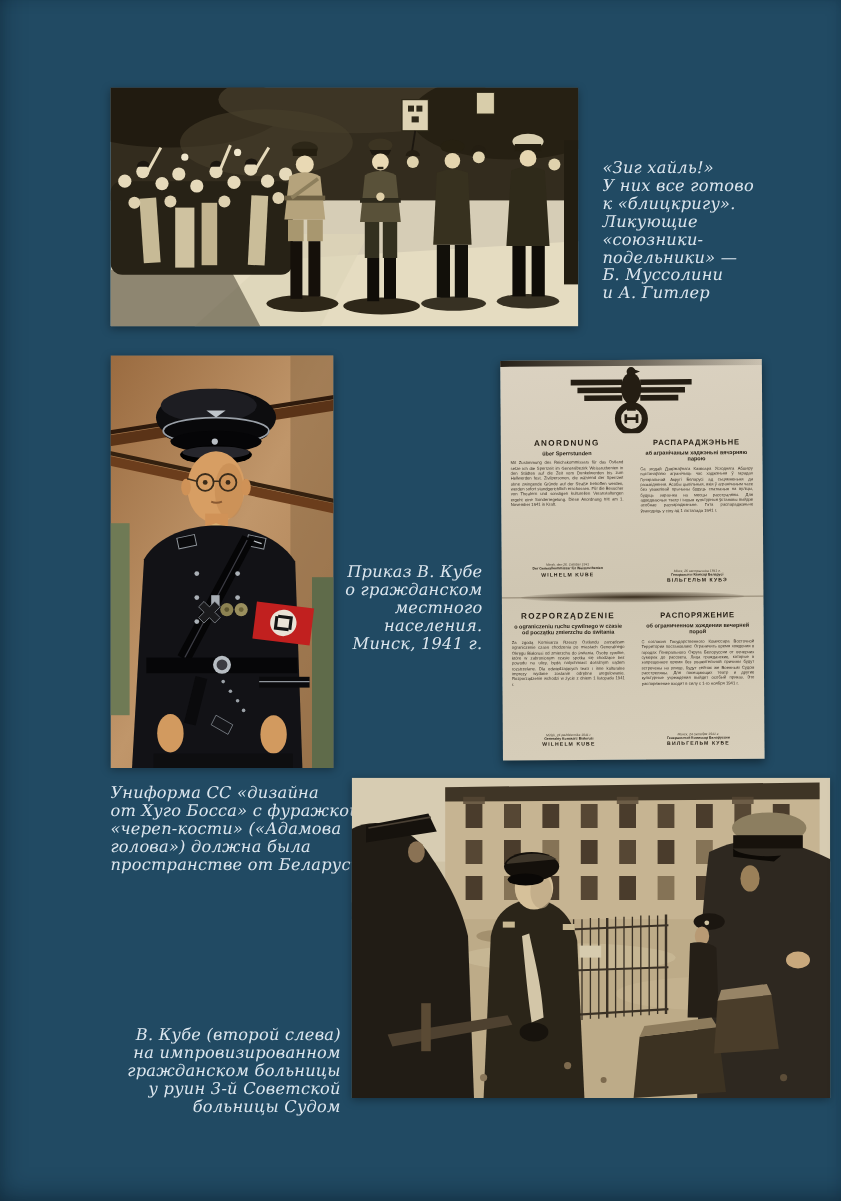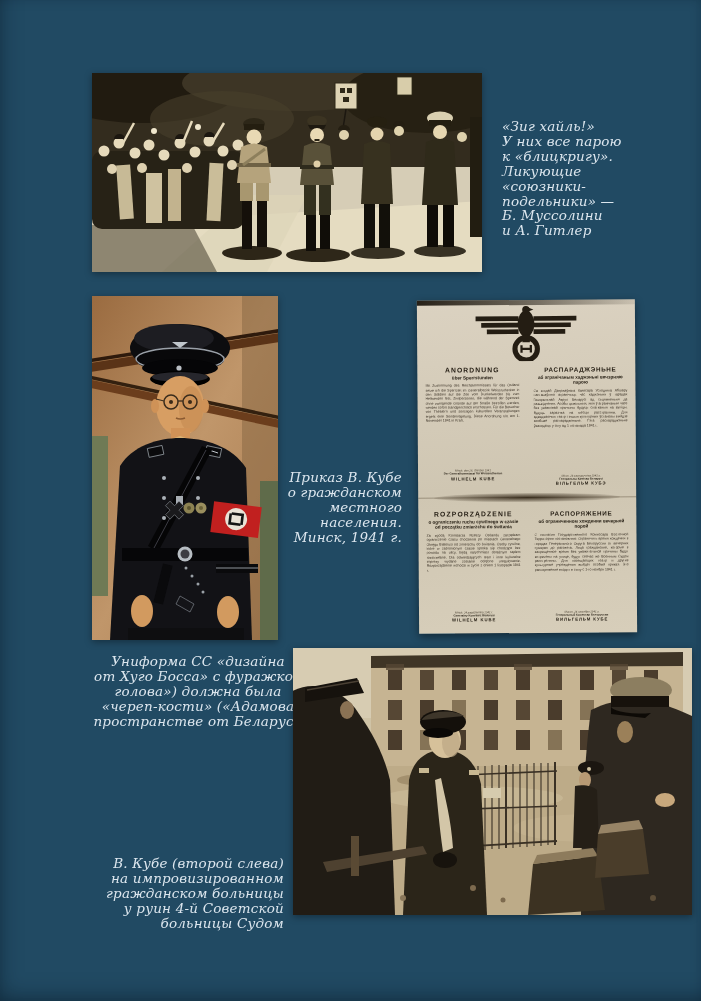--- a/index.html
+++ b/index.html
@@ -7,23 +7,23 @@
         font-family:"DejaVu Serif",serif;}
   .page::after{content:"";position:absolute;inset:0;pointer-events:none;
         box-shadow:inset 10px -14px 22px -12px rgba(5,18,30,.55), inset -4px 4px 14px -8px rgba(5,18,30,.35);}
   .photo{position:absolute;overflow:hidden;box-shadow:0 2px 7px rgba(0,0,0,.35);}
   .photo svg{display:block;width:100%;height:100%;}
   .photo-top{left:92px;top:73px;width:390px;height:199px;}
   .photo-uniform{left:92px;top:296px;width:186px;height:344px;}
   .photo-cemetery{left:293px;top:648px;width:399px;height:267px;}
   .caption{position:absolute;font-style:italic;font-size:13.5px;line-height:14.9px;
         color:#dce6ee;letter-spacing:.2px;}
-  .cap-sieg{left:502px;top:119px;width:178px;text-align:left;}
+  .cap-sieg{left:502px;top:133px;width:178px;text-align:left;}
   .cap-order{left:258px;top:470px;width:144px;text-align:right;}
-  .cap-uniform{left:92px;top:654px;width:212px;text-align:center;}
+  .cap-uniform{left:92px;top:654px;width:212px;text-align:left;}
   .cap-cemetery{left:98px;top:834px;width:186px;text-align:right;margin-top:22px;}
 
   
   .paper{position:absolute;left:418px;top:300px;width:218px;height:333px;
         background:linear-gradient(175deg,#dbd2c1 0%,#cfc6b2 55%,#d7ceba 100%);
         transform:rotate(-.4deg);box-shadow:0 3px 8px rgba(0,0,0,.45);
         color:#2e261c;font-family:"Liberation Sans",sans-serif;}
   .paper-top-shadow{position:absolute;top:0;left:0;right:0;height:5px;
         background:linear-gradient(90deg,rgba(18,12,4,.9),rgba(18,12,4,.5) 55%,rgba(18,12,4,.08));}
   .eagle{position:absolute;left:49px;top:5px;width:120px;height:56px;}
@@ -146,21 +146,21 @@
         <path d="M2,29 Q16,23 30,29 L34,92 L-2,92 Z" fill="#2f2a1a"></path>
         <rect x="3" y="92" width="11" height="42" fill="#0f0c07"></rect>
         <rect x="19" y="92" width="11" height="42" fill="#0f0c07"></rect>
       </g>
       <rect x="378" y="44" width="12" height="120" fill="#221d11"></rect>
     </svg>
   </div>
 
   <div class="caption cap-sieg">
     <div>«Зиг хайль!»</div>
-    <div>У них все парою</div>
+    <div>У них все готово</div>
     <div>к «блицкригу».</div>
     <div>Ликующие</div>
     <div>«союзники-</div>
     <div>подельники» —</div>
     <div>Б. Муссолини</div>
     <div>и А. Гитлер</div>
   </div>
 
   <div class="photo photo-uniform">
     <svg viewBox="0 0 186 344" preserveAspectRatio="none">
@@ -324,22 +324,22 @@
     <div>Приказ В. Кубе</div>
     <div>о гражданском</div>
     <div>местного</div>
     <div>населения.</div>
     <div>Минск, 1941 г.</div>
   </div>
 
   <div class="caption cap-uniform">
     <div>Униформа СС «дизайна</div>
     <div>от Хуго Босса» с фуражкой</div>
+    <div>«череп-кости» («Адамова</div>
     <div>голова») должна была</div>
-    <div>«череп-кости» («Адамова</div>
     <div>пространстве от Беларуси</div>
   </div>
 
   <div class="photo photo-cemetery">
     <svg viewBox="0 0 399 267" preserveAspectRatio="none">
       <rect width="399" height="267" fill="#d7ccb2"></rect>
       <rect y="70" width="399" height="34" fill="#cfc3a6"></rect>
       <g>
         <rect x="78" y="8" width="312" height="112" fill="#c6b492"></rect>
         <path d="M78,8 L390,4 L390,18 L78,20 Z" fill="#3f3526"></path>
@@ -452,17 +452,17 @@
           <circle cx="360" cy="250" r="3" fill="#5c4d38"></circle>
       </g>
       <rect width="399" height="267" fill="url(#vign)" opacity="0"></rect>
     </svg>
   </div>
 
   <div class="caption cap-cemetery">
     <div>В. Кубе (второй слева)</div>
     <div>на импровизированном</div>
     <div>гражданском больницы</div>
-    <div>у руин 4-й Советской</div>
+    <div>у руин 3-й Советской</div>
     <div>больницы Судом</div>
   </div>
 
 </div>
 
 </body></html>

